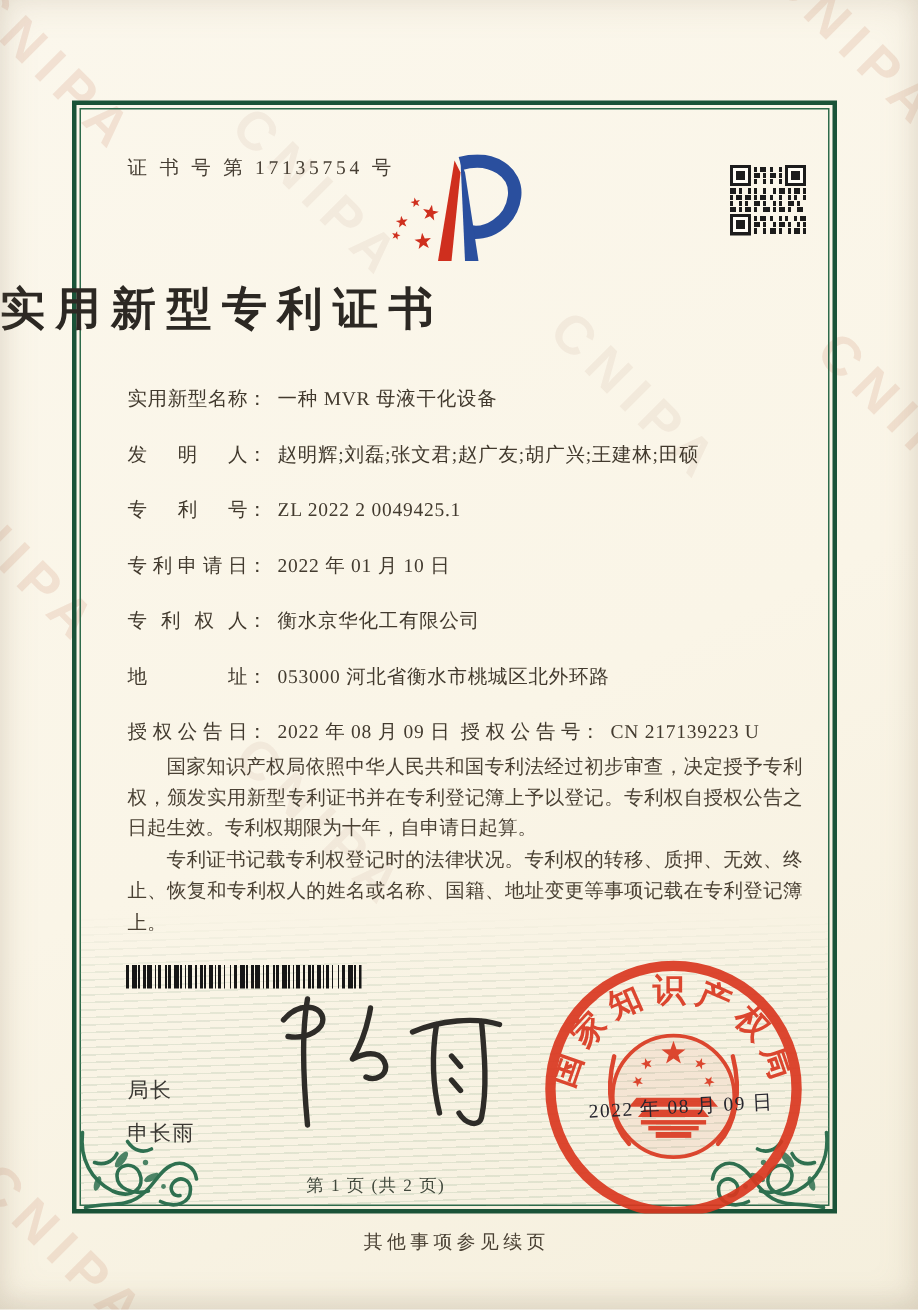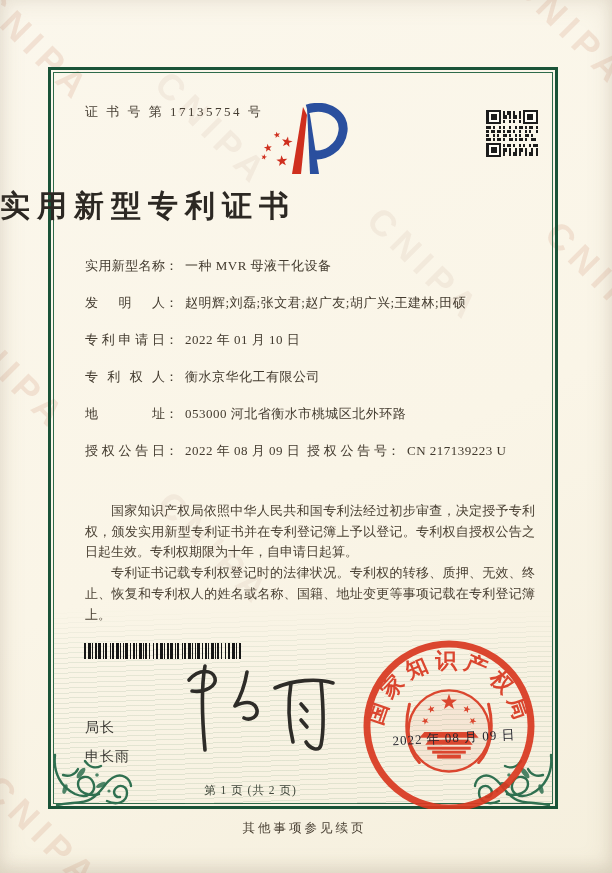--- a/index.html
+++ b/index.html
@@ -194,20 +194,23 @@
   </svg>
 
   <div class="abs title">实用新型专利证书</div>
 
   <div class="abs fields">
     <div class="frow">
       <span class="flabel">实用新型名称</span><span class="fcolon">：</span><span class="fvalue">一种 MVR 母液干化设备</span>
     </div>
     <div class="frow">
       <span class="flabel">发明人</span><span class="fcolon">：</span><span class="fvalue">赵明辉;刘磊;张文君;赵广友;胡广兴;王建林;田硕</span>
+    </div>
+    <div class="frow">
+      <span class="flabel">专利号</span><span class="fcolon">：</span><span class="fvalue">ZL 2022 2 0049425.1</span>
     </div>
     <div class="frow">
       <span class="flabel">专利申请日</span><span class="fcolon">：</span><span class="fvalue">2022 年 01 月 10 日</span>
     </div>
     <div class="frow">
       <span class="flabel">专利权人</span><span class="fcolon">：</span><span class="fvalue">衡水京华化工有限公司</span>
     </div>
     <div class="frow">
       <span class="flabel">地址</span><span class="fcolon">：</span><span class="fvalue">053000 河北省衡水市桃城区北外环路</span>
     </div>

